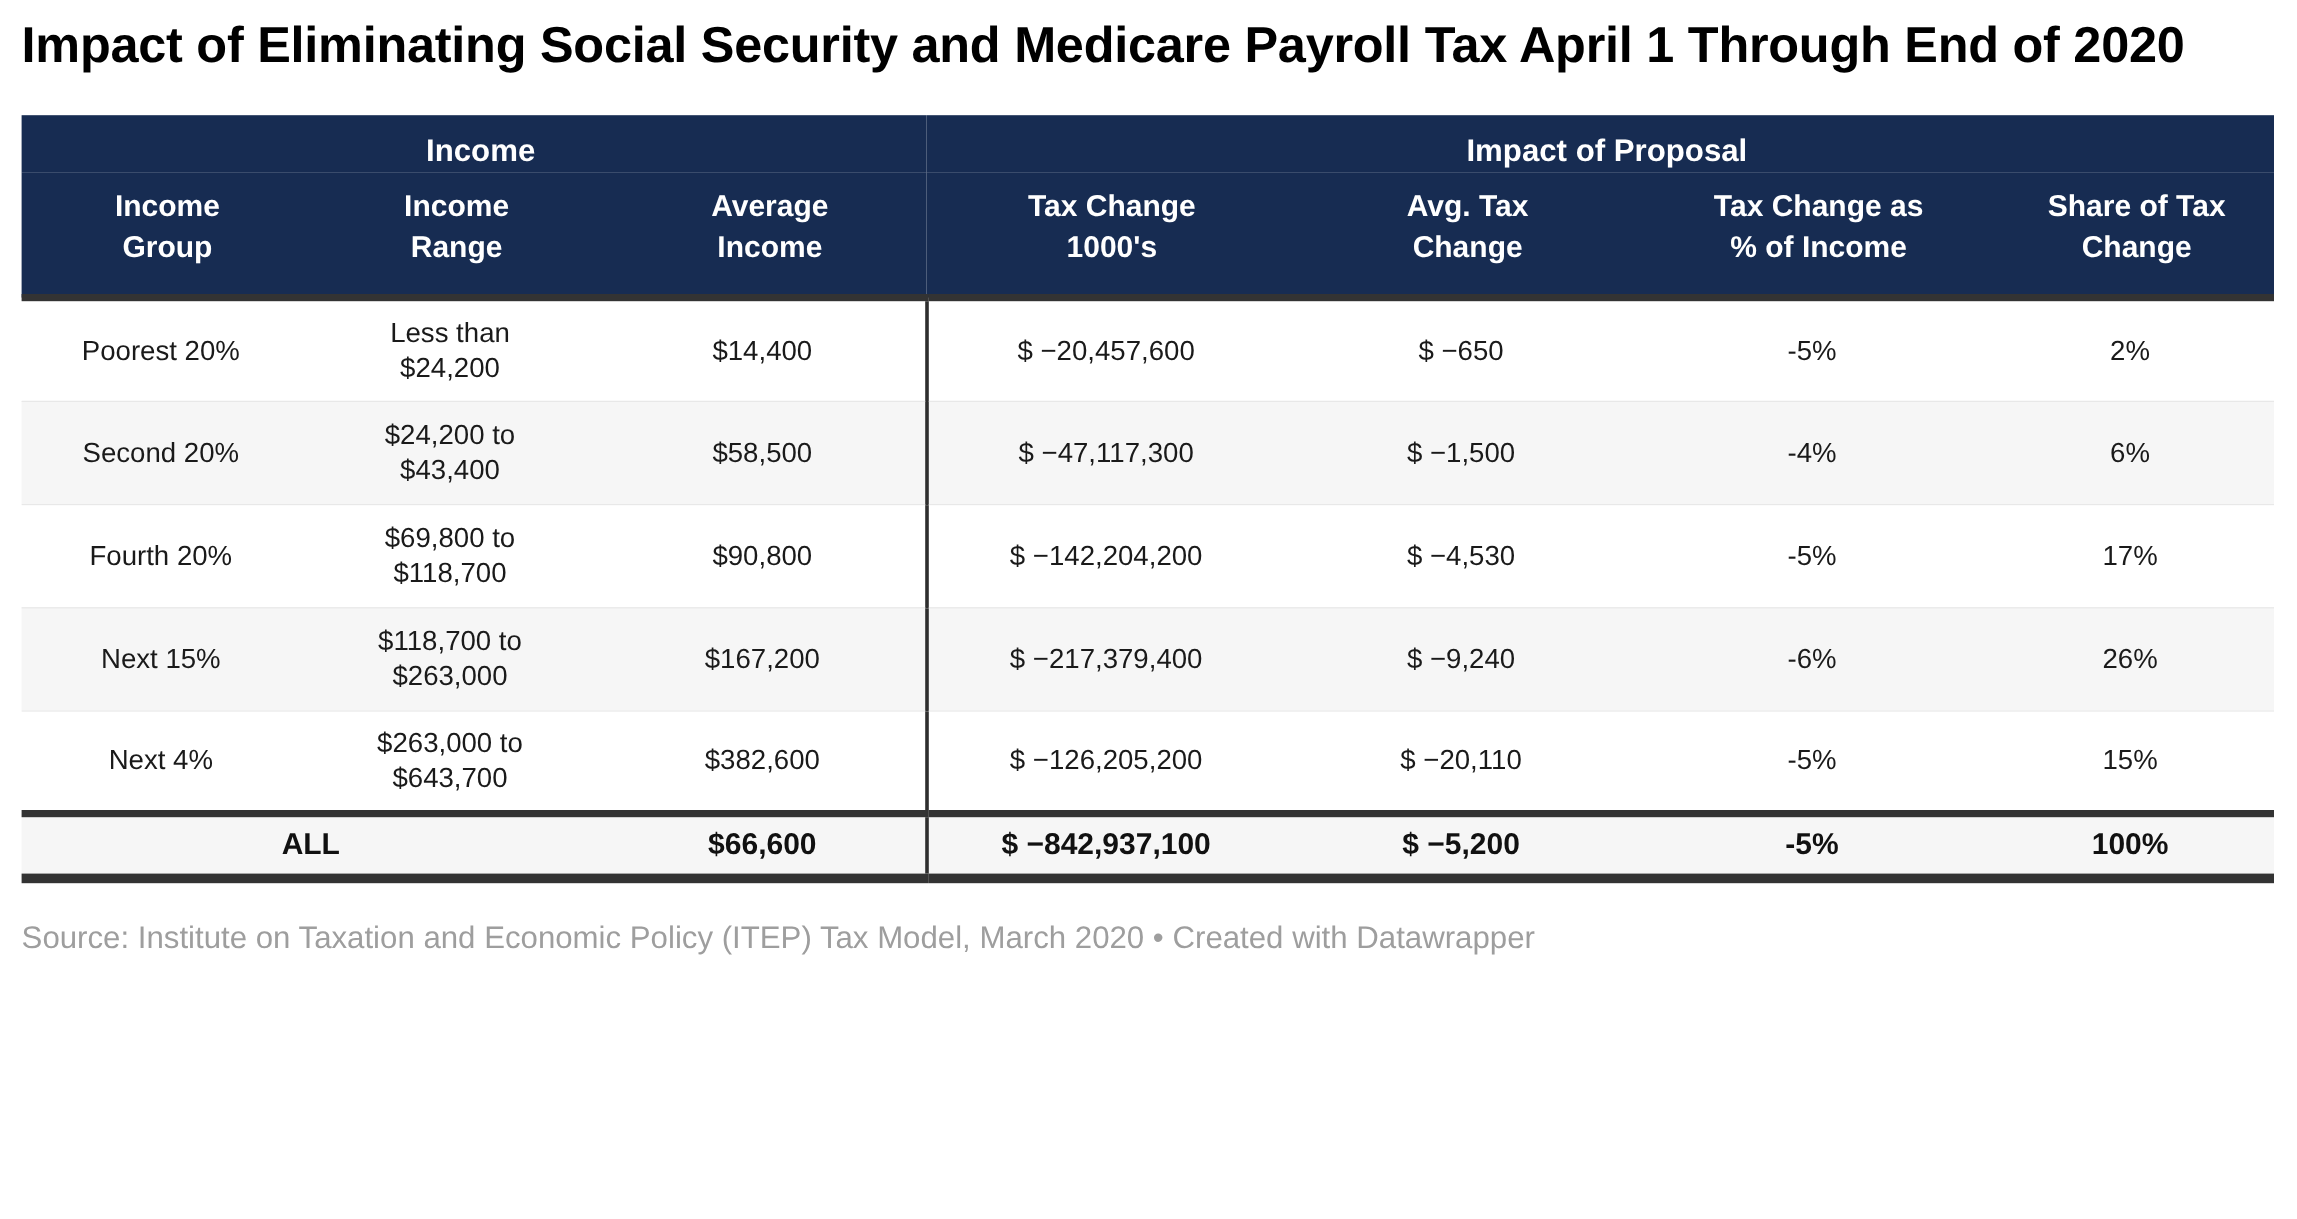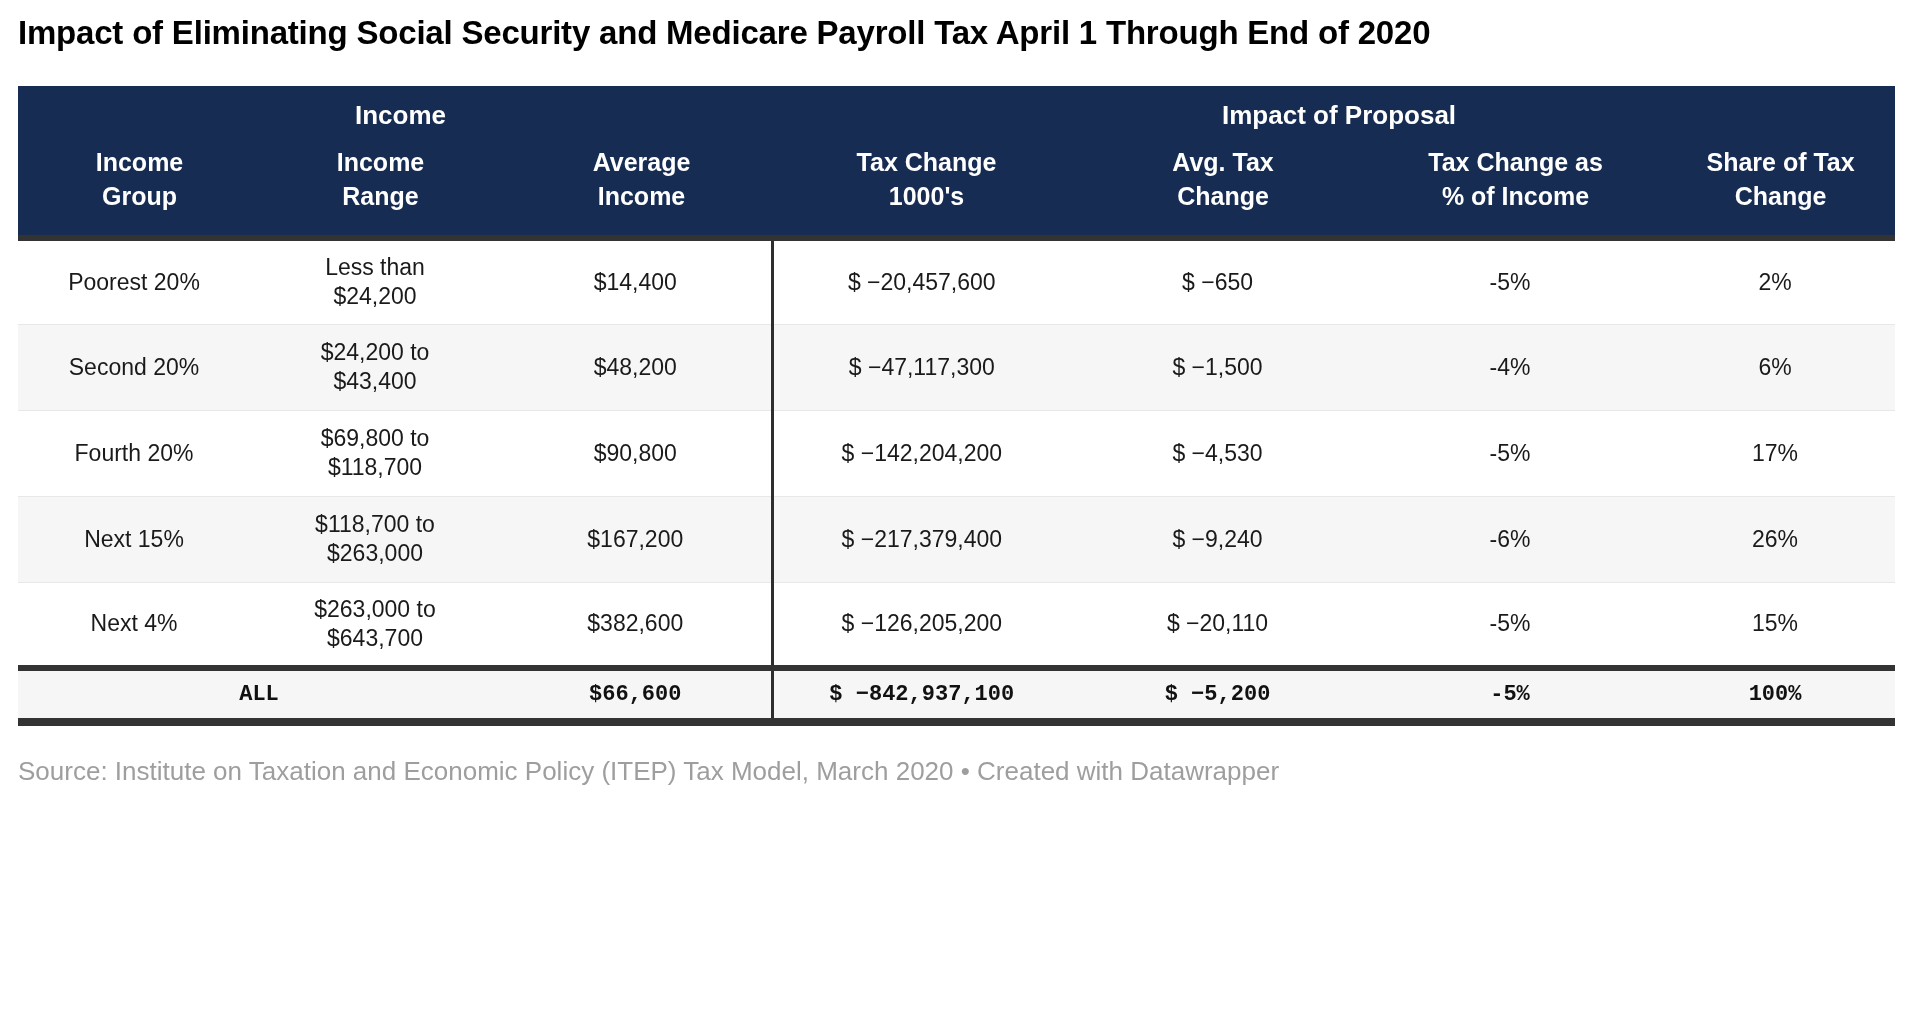--- a/index.html
+++ b/index.html
@@ -6,21 +6,21 @@
   html, body {
     width: 1914px; height: 1016px;
     background: #ffffff;
     font-family: "Liberation Sans", "DejaVu Sans", sans-serif;
     overflow: hidden;
   }
   .page { width: 1914px; height: 1016px; position: relative; }
 
   .chart-title {
     margin: 14px 20px 0 18px;
-    font-size: 33px;
+    font-size: 42px;
     font-weight: bold;
     color: #000000;
     letter-spacing: -0.2px;
     white-space: nowrap;
   }
 
   table.dw-table {
     border-collapse: collapse;
     table-layout: fixed;
     width: 1877px;
@@ -65,27 +65,26 @@
   td.divider-left { border-left: 3px solid #2e2e2e; }
 
   
   tr.total-row {
     background: #f6f6f6;
     font-weight: bold;
   }
   tr.total-row td {
     text-align: center;
     vertical-align: middle;
-    font-size: 22px;
+    font-size: 25px;
     color: #111111;
     height: 54px;
     border-top: 6px solid #333333;
     border-bottom: 8px solid #333333;
     white-space: pre-line;
-    font-family: Liberation Mono, monospace;
   }
 
   .source-note {
     margin: 30px 0 0 18px;
     font-size: 26px;
     color: #9e9e9e;
   }
 </style>
 </head>
 <body>
@@ -135,21 +134,21 @@
           <td>$14,400</td>
           <td class="divider-left">$ −20,457,600</td>
           <td>$ −650</td>
           <td>-5%</td>
           <td>2%</td>
         </tr>
         <tr class="data-row">
           <td>Second 20%</td>
           <td>$24,200 to
 $43,400</td>
-          <td>$48,200</td>
+          <td>$58,500</td>
           <td class="divider-left">$ −47,117,300</td>
           <td>$ −1,500</td>
           <td>-4%</td>
           <td>6%</td>
         </tr>
         <tr class="data-row">
           <td>Fourth 20%</td>
           <td>$69,800 to
 $118,700</td>
           <td>$90,800</td>

